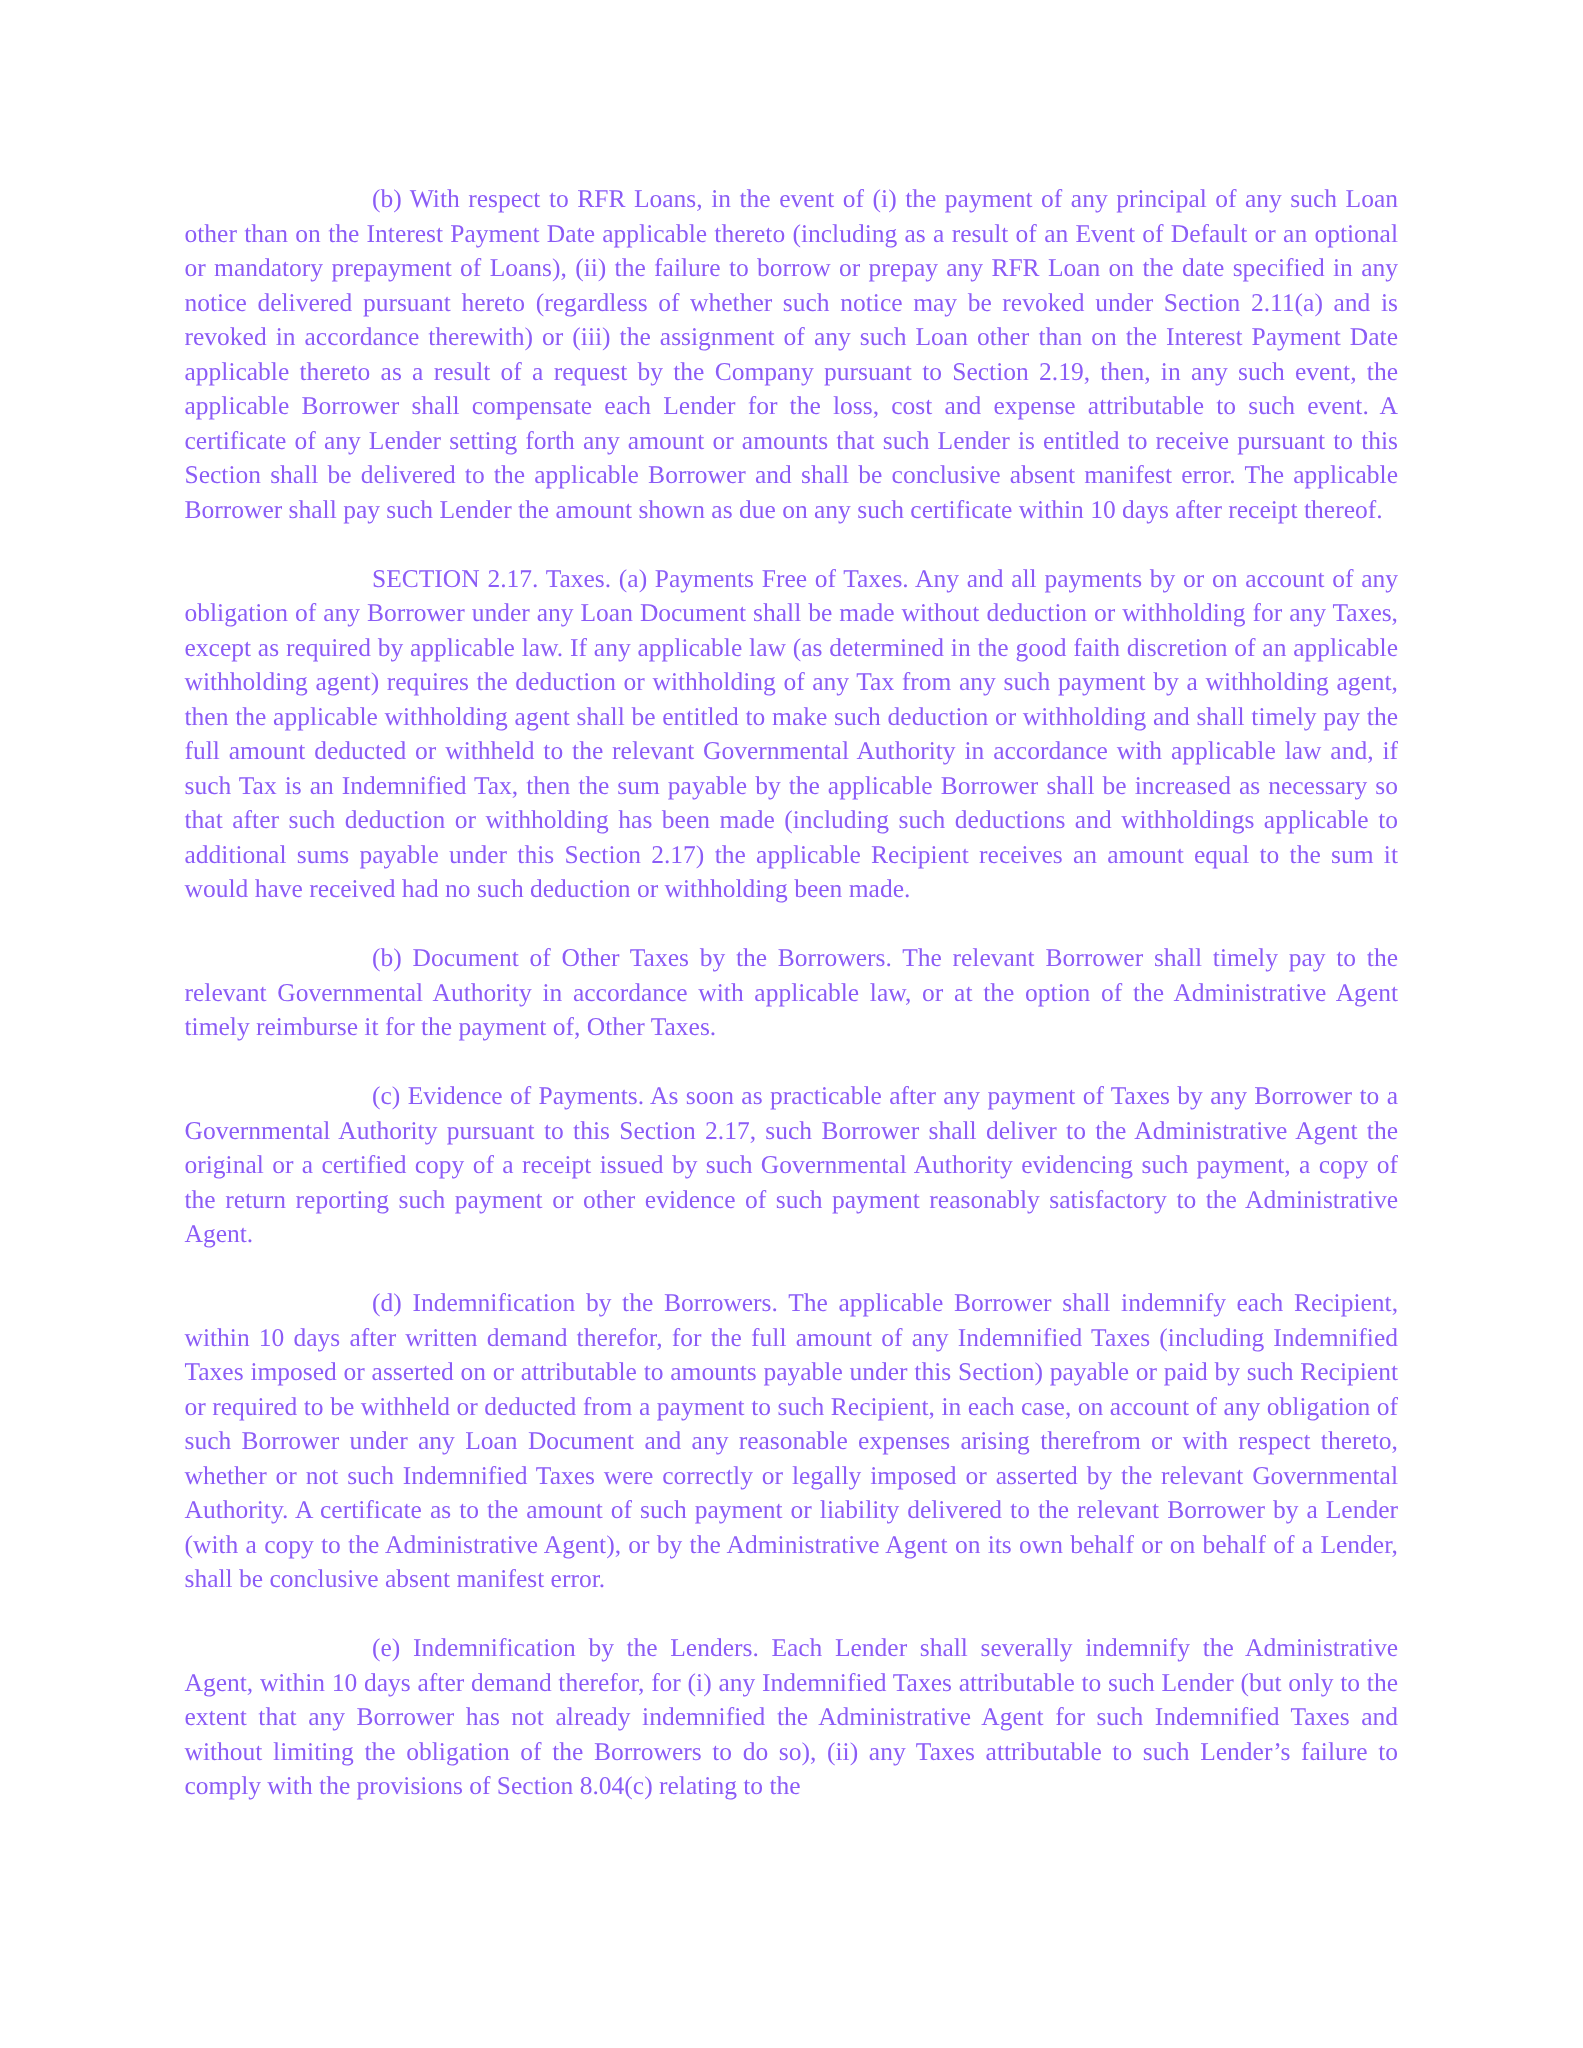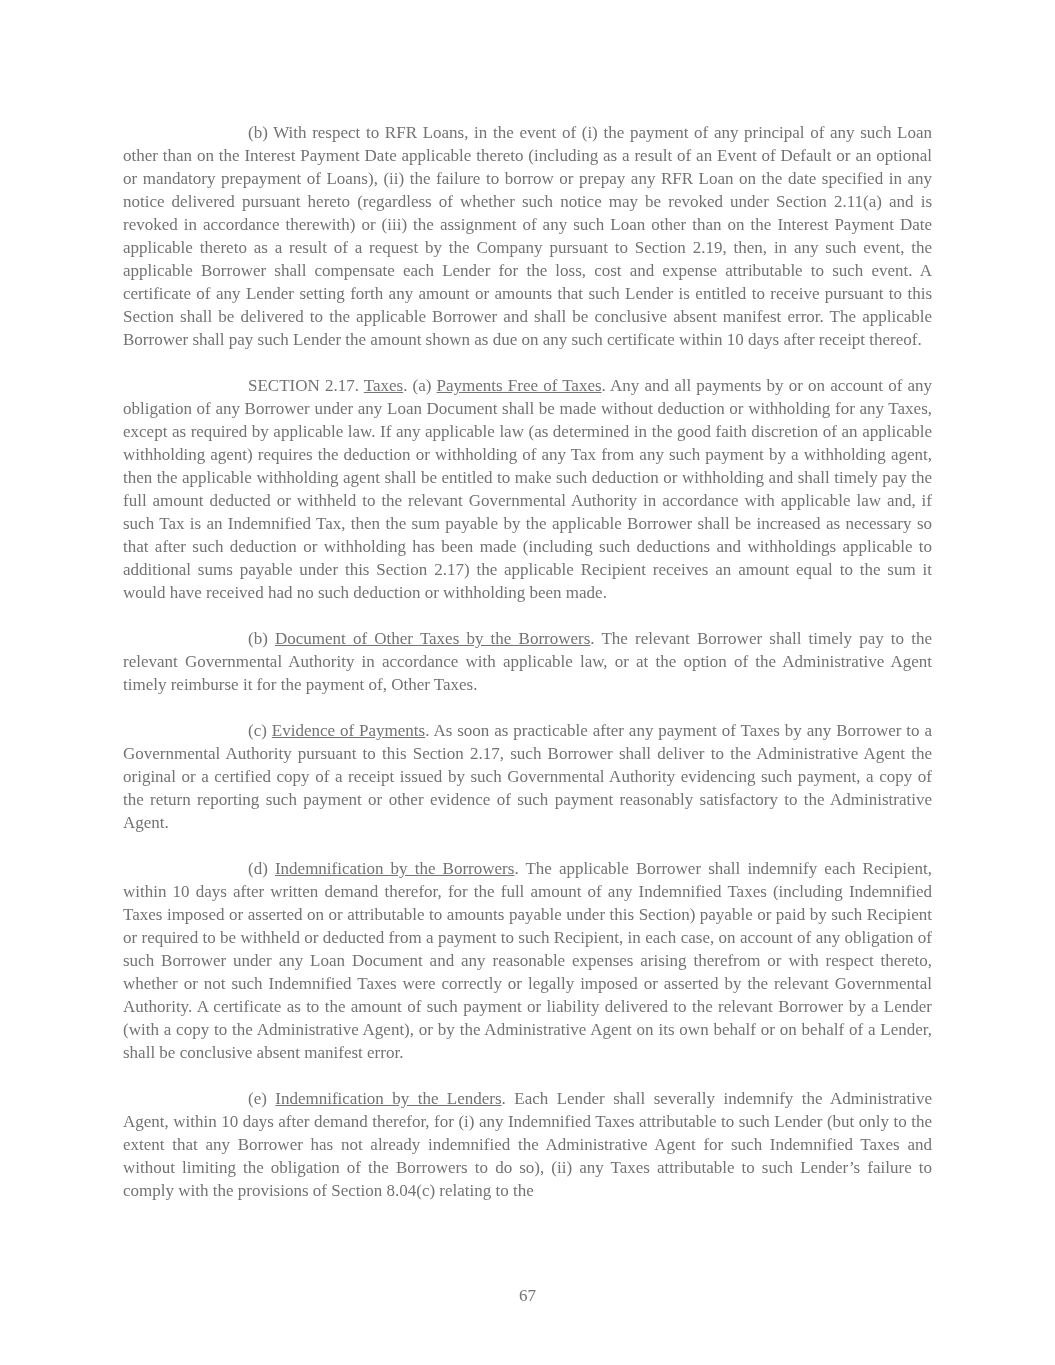--- a/index.html
+++ b/index.html
@@ -3,39 +3,39 @@
 <meta charset="utf-8">
 <style>
   * { margin: 0; padding: 0; box-sizing: border-box; }
   html, body { background: #ffffff; }
   .page {
     position: relative;
     width: 1055px;
     height: 1365px;
     margin: 0 auto;
     background: #ffffff;
-    color: #737373;
+    color: #8b5cf6;
     font-family: "Liberation Serif", "DejaVu Serif", serif;
     font-size: 17px;
     line-height: 23px;
     padding-left: 48px;
   }
   .content {
     position: absolute;
     top: 121px;
     left: 123px;
     width: 809px;
   }
   .para {
     text-align: justify;
     text-indent: 125px;
     margin-bottom: 23px;
   }
   .para:last-child { margin-bottom: 0; }
-  .u { text-decoration: underline; }
+  .u { }
   .page-footer {
     position: absolute;
     bottom: 58px;
     left: 0;
     width: 100%;
     text-align: center;
     font-size: 17px;
   }
 </style>
 </head>
@@ -51,14 +51,13 @@
     <p class="para"><span>(b)  </span><span class="u">Document of Other Taxes by the Borrowers</span><span>.  The relevant Borrower shall timely pay to the relevant Governmental Authority in accordance with applicable law, or at the option of the Administrative Agent timely reimburse it for the payment of, Other Taxes.</span></p>
 
     <p class="para"><span>(c)  </span><span class="u">Evidence of Payments</span><span>.  As soon as practicable after any payment of Taxes by any Borrower to a Governmental Authority pursuant to this Section 2.17, such Borrower shall deliver to the Administrative Agent the original or a certified copy of a receipt issued by such Governmental Authority evidencing such payment, a copy of the return reporting such payment or other evidence of such payment reasonably satisfactory to the Administrative Agent.</span></p>
 
     <p class="para"><span>(d)  </span><span class="u">Indemnification by the Borrowers</span><span>.  The applicable Borrower shall indemnify each Recipient, within 10 days after written demand therefor, for the full amount of any Indemnified Taxes (including Indemnified Taxes imposed or asserted on or attributable to amounts payable under this Section) payable or paid by such Recipient or required to be withheld or deducted from a payment to such Recipient, in each case, on account of any obligation of such Borrower under any Loan Document and any reasonable expenses arising therefrom or with respect thereto, whether or not such Indemnified Taxes were correctly or legally imposed or asserted by the relevant Governmental Authority.  A certificate as to the amount of such payment or liability delivered to the relevant Borrower by a Lender (with a copy to the Administrative Agent), or by the Administrative Agent on its own behalf or on behalf of a Lender, shall be conclusive absent manifest error.</span></p>
 
     <p class="para"><span>(e)  </span><span class="u">Indemnification by the Lenders</span><span>.   Each Lender shall severally indemnify the Administrative Agent, within 10 days after demand therefor, for (i) any Indemnified Taxes attributable to such Lender (but only to the extent that any Borrower has not already indemnified the Administrative Agent for such Indemnified Taxes and without limiting the obligation of the Borrowers to do so), (ii) any Taxes attributable to such Lender’s failure to comply with the provisions of Section 8.04(c) relating to the</span></p>
 
   </div>
 
-  <div class="page-footer">67</div>
 </div>
 
 </body></html>

